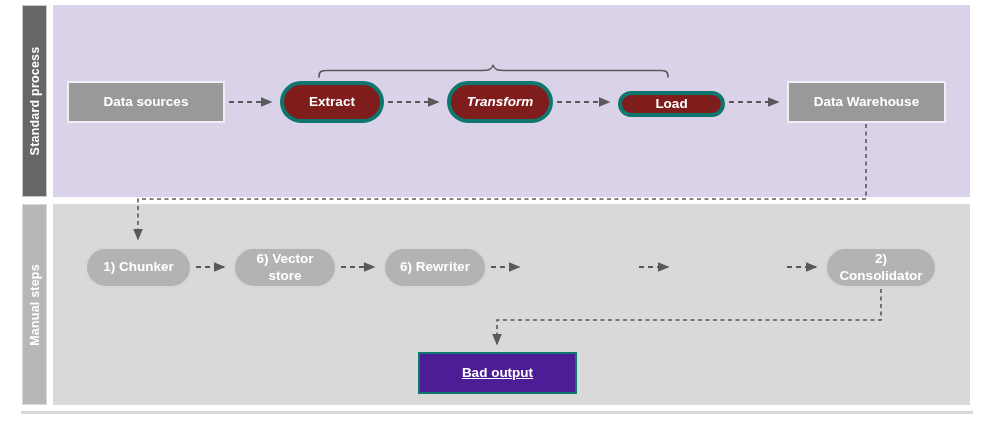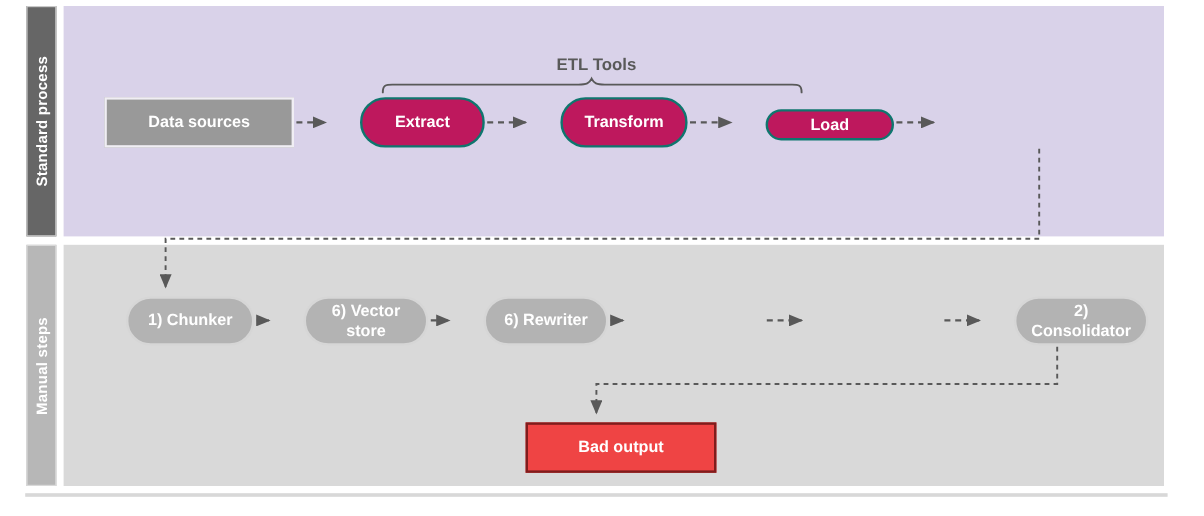--- a/index.html
+++ b/index.html
@@ -21,30 +21,30 @@
     position: absolute; top: 50%; left: 50%;
     transform: translate(-50%, -50%) rotate(-90deg);
     white-space: nowrap;
     color: #ffffff; font-weight: bold; font-size: 12.5px; letter-spacing: 0.2px;
   }
   .node {
     position: absolute;
     display: flex; align-items: center; justify-content: center;
     box-sizing: border-box;
     color: #ffffff; font-weight: bold; font-size: 13.5px;
-    text-align: center; line-height: 1.2; margin-left: 20px;
+    text-align: center; line-height: 1.2;
   }
-  .pill     { background: #be185d; border: 2px solid #0f766e; border-radius: 22px; }
+  .pill     { background: #7f1d1d; border: 4px solid #0f766e; border-radius: 22px; }
   .grayrect { background: #999999; border: 2px solid #f0eef4; }
   .mnode    { background: #b3b3b3; border: 2px solid #d6d6d6; border-radius: 22px; padding: 0 12px; }
-  .badbox   { background: #ef4444; border: 2px solid #7f1d1d; }
+  .badbox   { background: #4c1d95; border: 2px solid #0f766e; text-decoration: underline; }
 
   #n-datasources { left: 67px;  top: 81px; width: 158px; height: 42px; }
   #n-extract     { left: 280px; top: 81px; width: 104px; height: 42px; }
-  #n-transform   { left: 447px; top: 81px; width: 106px; height: 42px; }
+  #n-transform   { left: 447px; top: 81px; width: 106px; height: 42px; font-style: italic; }
   #n-load        { left: 618px; top: 91px; width: 107px; height: 26px; }
   #n-warehouse   { left: 787px; top: 81px; width: 159px; height: 42px; }
 
   #m-chunker      { left: 85px;  top: 247px; width: 107px; height: 41px; }
   #m-vector       { left: 233px; top: 247px; width: 104px; height: 41px; padding: 0 14px; }
   #m-rewriter     { left: 383px; top: 247px; width: 104px; height: 41px; }
   #m-retriever    { left: 528px; top: 247px; width: 107px; height: 41px; }
   #m-reranker     { left: 677px; top: 247px; width: 106px; height: 41px; }
   #m-consolidator { left: 825px; top: 247px; width: 112px; height: 41px; padding: 0 10px; }
 
@@ -65,21 +65,20 @@
   <div class="lane lane-top"></div>
   <div class="lane lane-bottom"></div>
 
   <div class="bar bar-top">
     <span>Standard process</span>
   </div>
   <div class="bar bar-bottom">
     <span>Manual steps</span>
   </div>
 
-  <div class="etl-label">ETL Tools</div>
 
   <svg class="overlay" viewBox="0 0 1003 430">
     <defs>
       <marker id="arr" markerWidth="12" markerHeight="10" refX="10.5" refY="5" orient="auto" markerUnits="userSpaceOnUse">
         <path d="M0,0 L12,5 L0,10 z" fill="#595959"></path>
       </marker>
     </defs>
 
     <path d="M 319,77 C 319,71 321.5,70.5 327,70.5 L 482,70.5 C 489,70.5 491,69.5 493,65.5 C 495,69.5 497,70.5 504,70.5 L 660,70.5 C 665.5,70.5 668,71 668,77" fill="none" stroke="#595959" stroke-width="1.6" stroke-linecap="round"></path>
 
@@ -104,20 +103,23 @@
   </div>
   <div class="node pill" id="n-extract">
     <span>Extract</span>
   </div>
   <div class="node pill" id="n-transform">
     <span>Transform</span>
   </div>
   <div class="node pill" id="n-load">
     <span>Load</span>
   </div>
+  <div class="node grayrect" id="n-warehouse">
+    <span>Data Warehouse</span>
+  </div>
 
   <div class="node mnode" id="m-chunker">
     <span>1) Chunker</span>
   </div>
   <div class="node mnode" id="m-vector">
     <span>6) Vector store</span>
   </div>
   <div class="node mnode" id="m-rewriter">
     <span>6) Rewriter</span>
   </div>

